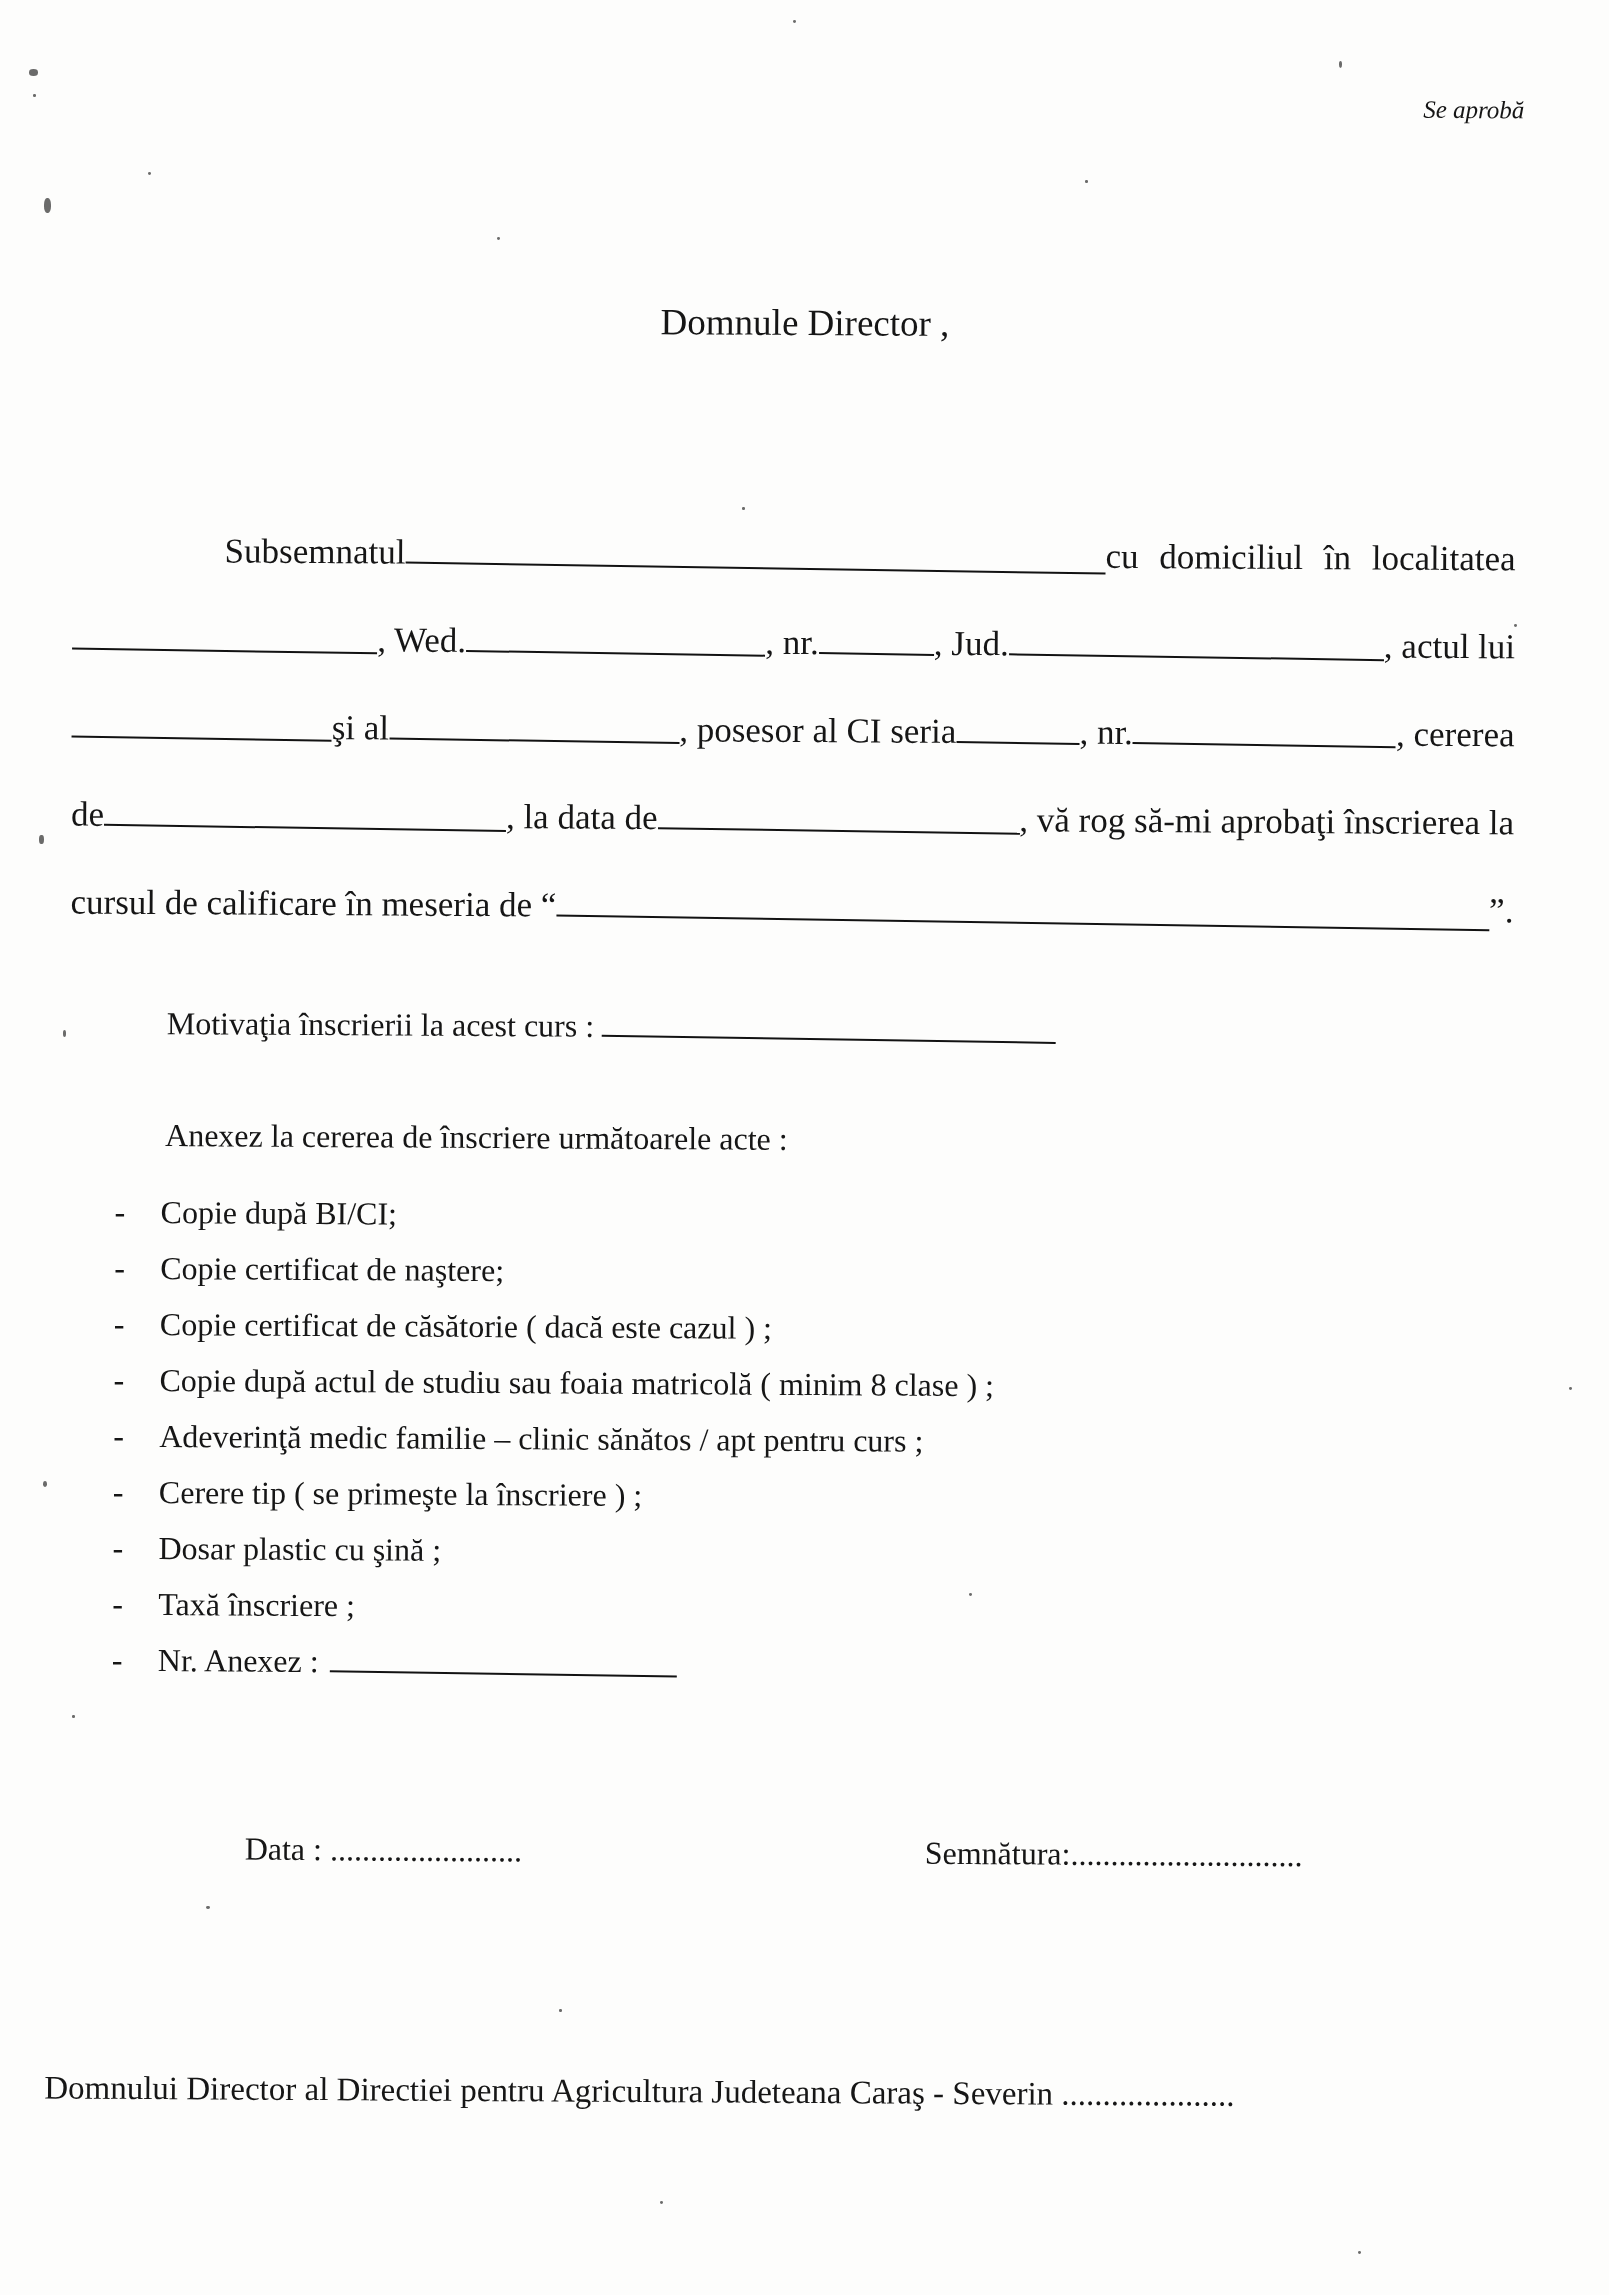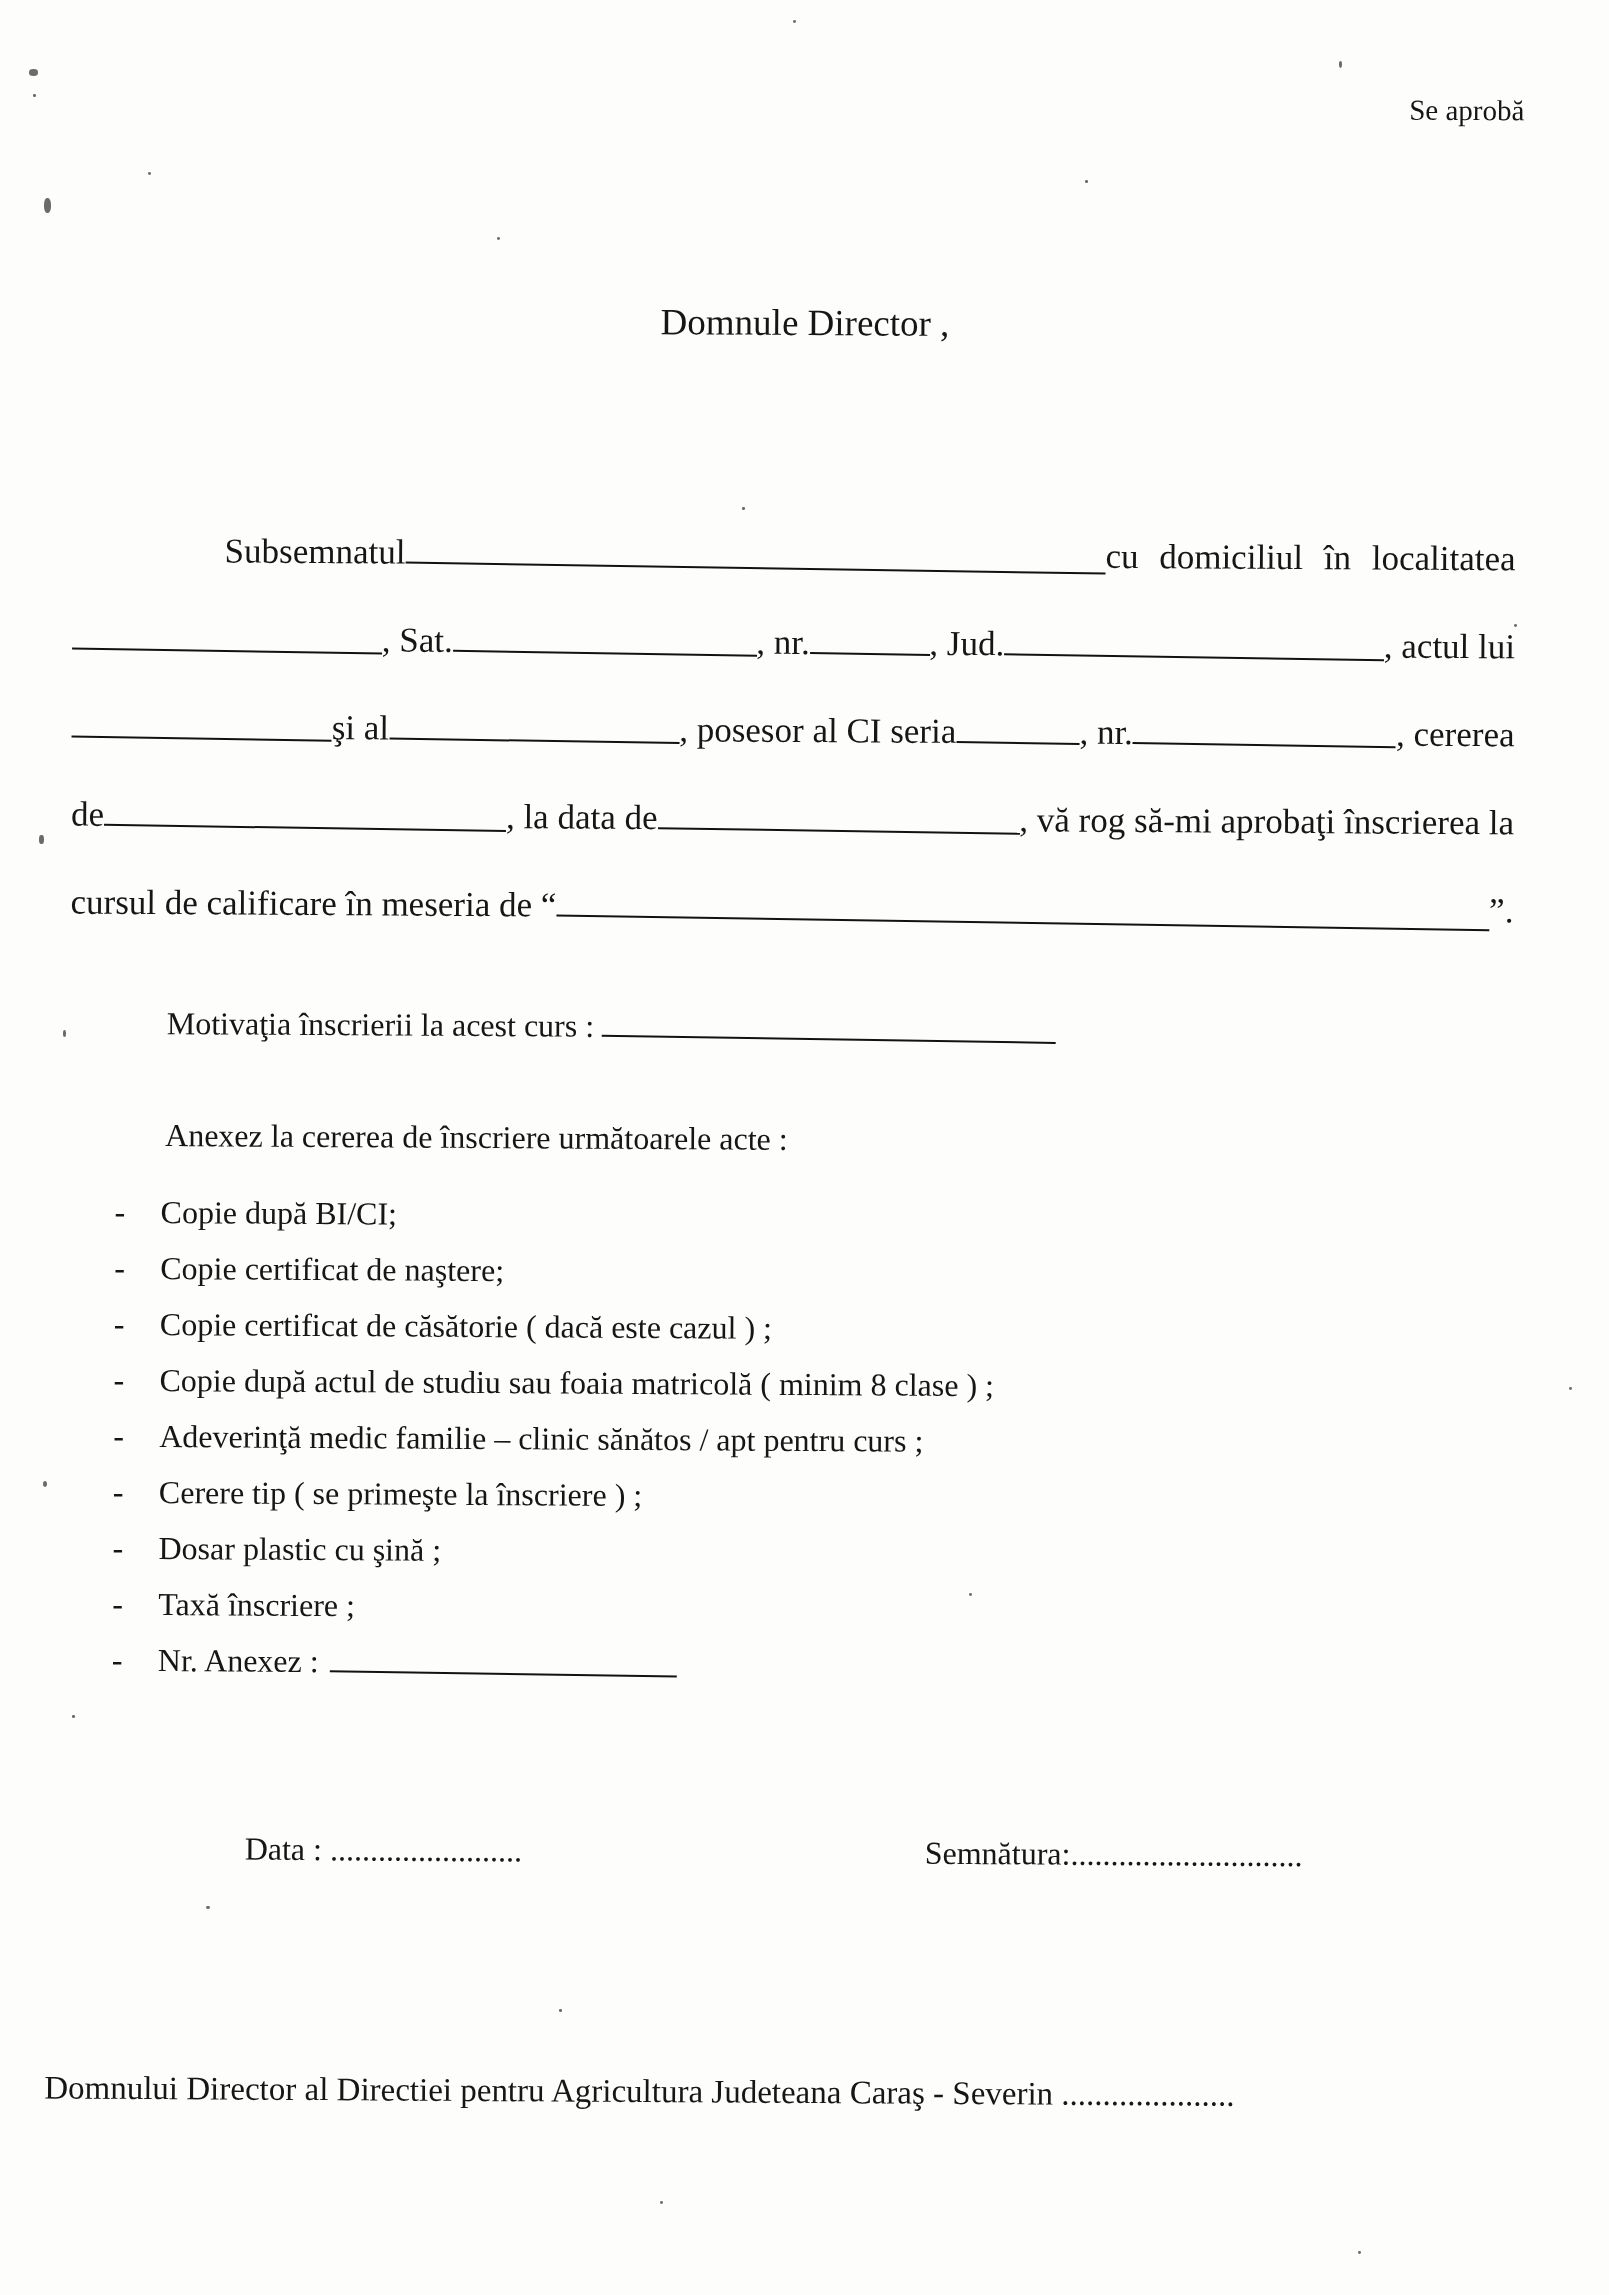--- a/index.html
+++ b/index.html
@@ -15,23 +15,24 @@
   .tilt {
     position: absolute;
     inset: 0;
     transform: rotate(0.35deg);
     transform-origin: 802px 334px;
   }
   .approval {
     position: absolute;
     top: 86px;
     right: 87px;
-    font-size: 29px;
+    font-size: 25px;
     line-height: 40px;
     white-space: nowrap;
+    font-style: italic;
   }
   .title {
     position: absolute;
     top: 283px;
     left: 0;
     width: 100%;
     text-align: center;
     font-size: 37px;
     line-height: 80px;
     white-space: nowrap;
@@ -142,21 +143,21 @@
 
     <div class="para">
       <div class="pline">
         <span class="indent"></span>
         <span class="seg">Subsemnatul</span>
         <span class="blank" style="flex-basis:495px;"></span>
         <span class="seg spread">cu domiciliul în localitatea</span>
       </div>
       <div class="pline">
         <span class="blank" style="flex-basis:267px;"></span>
-        <span class="seg">, Sat.</span>
+        <span class="seg">, Wed.</span>
         <span class="blank" style="flex-basis:261px;"></span>
         <span class="seg">, nr.</span>
         <span class="blank" style="flex-basis:77px;"></span>
         <span class="seg">, Jud.</span>
         <span class="blank" style="flex-basis:337px;"></span>
         <span class="seg">, actul lui</span>
       </div>
       <div class="pline">
         <span class="blank" style="flex-basis:224px;"></span>
         <span class="seg">şi al</span>

